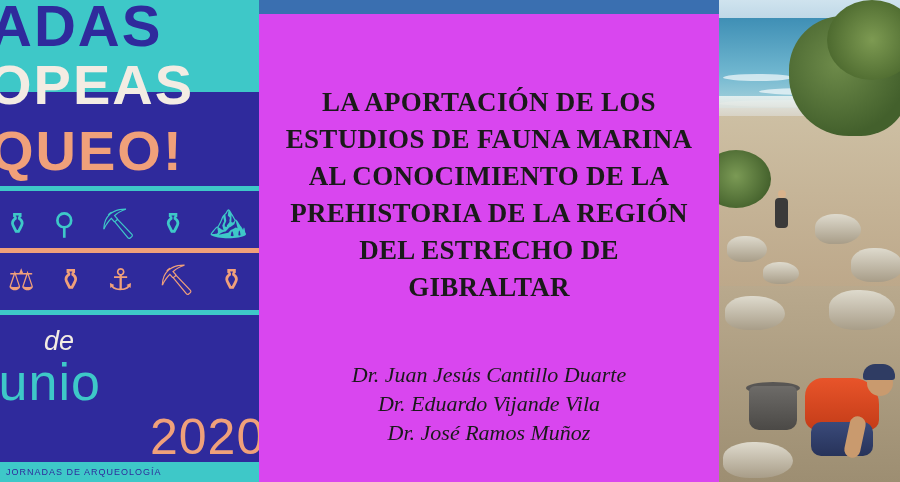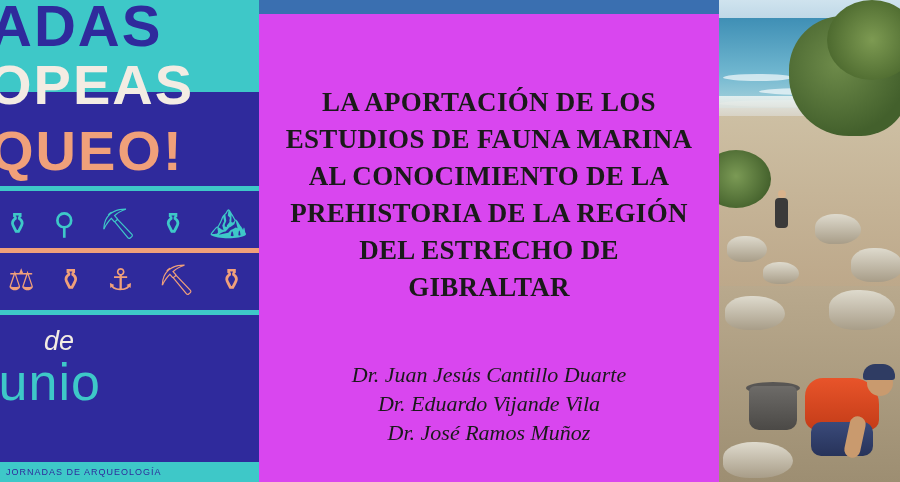--- a/index.html
+++ b/index.html
@@ -344,20 +344,21 @@
     <div class="lp-word lp-word3">QUEO!</div>
 
     <div class="lp-rule lp-rule-a"></div>
     <div class="lp-icons-row lp-icons-row1">⚱ ⚲ ⛏ ⚱ ⛰</div>
     <div class="lp-rule lp-rule-b"></div>
     <div class="lp-icons-row lp-icons-row2">⚖ ⚱ ⚓ ⛏ ⚱</div>
     <div class="lp-rule lp-rule-c"></div>
 
     <div class="lp-de">de</div>
     <div class="lp-junio">junio</div>
+    <div class="lp-year">2020</div>
     <div class="lp-footer">JORNADAS DE ARQUEOLOGÍA</div>
   </div>
 
   <div class="center-panel">
     <div class="top-blue-bar"></div>
     <div class="doc-title">LA APORTACIÓN DE LOS ESTUDIOS DE FAUNA MARINA AL CONOCIMIENTO DE LA PREHISTORIA DE LA REGIÓN DEL ESTRECHO DE GIBRALTAR</div>
     <div class="authors">
       <div>Dr. Juan Jesús Cantillo Duarte</div>
       <div>Dr. Eduardo Vijande Vila</div>
       <div>Dr. José Ramos Muñoz</div>

